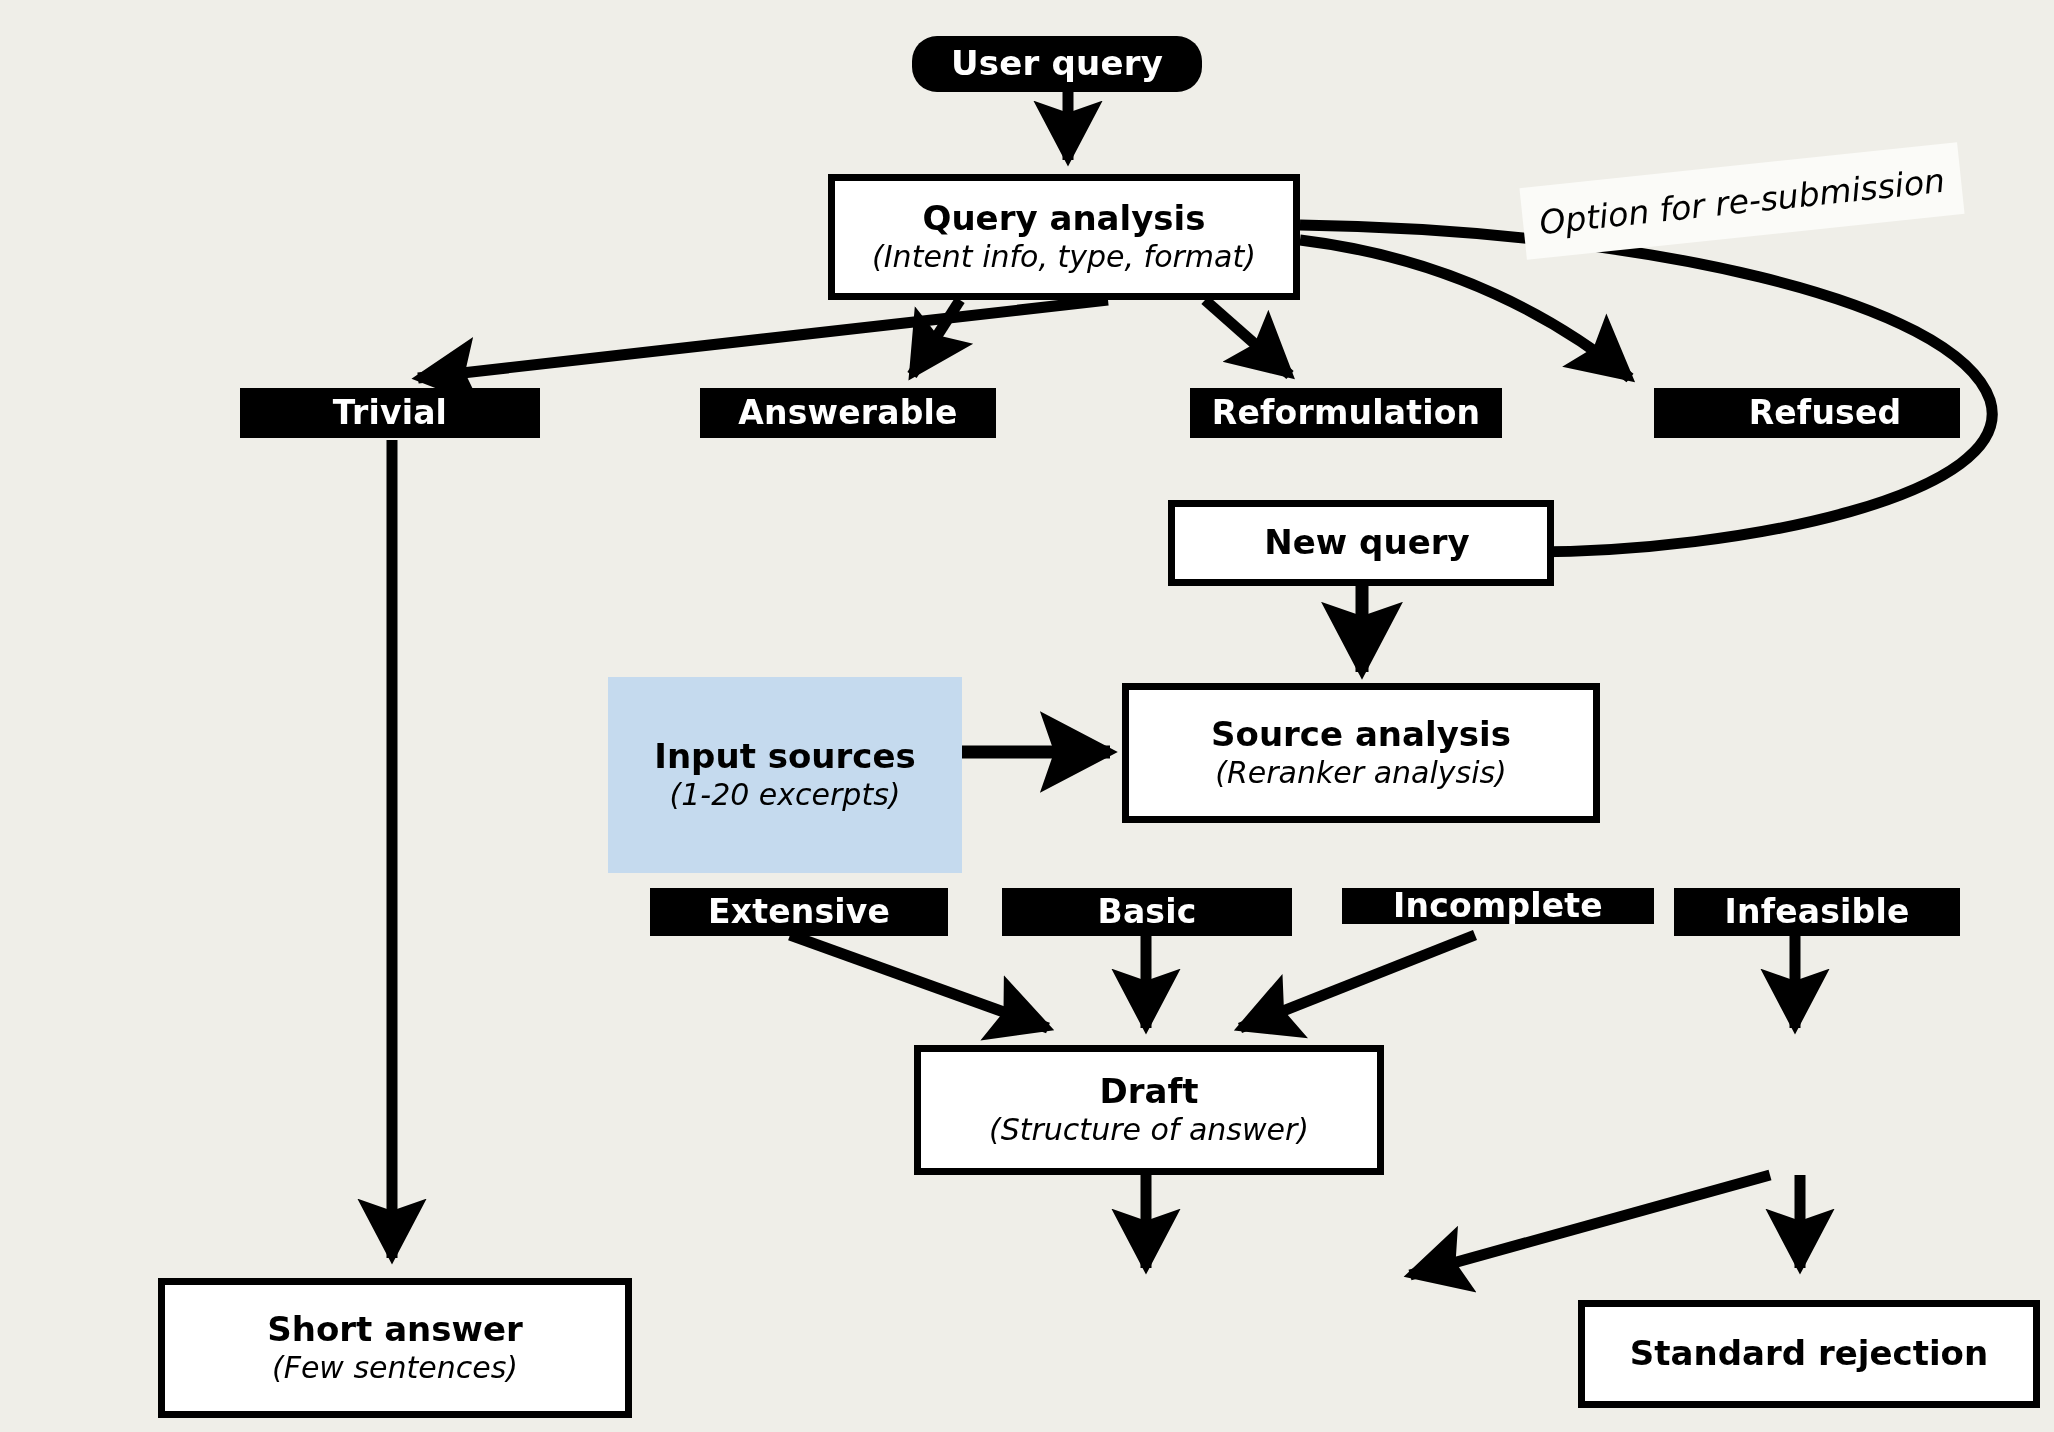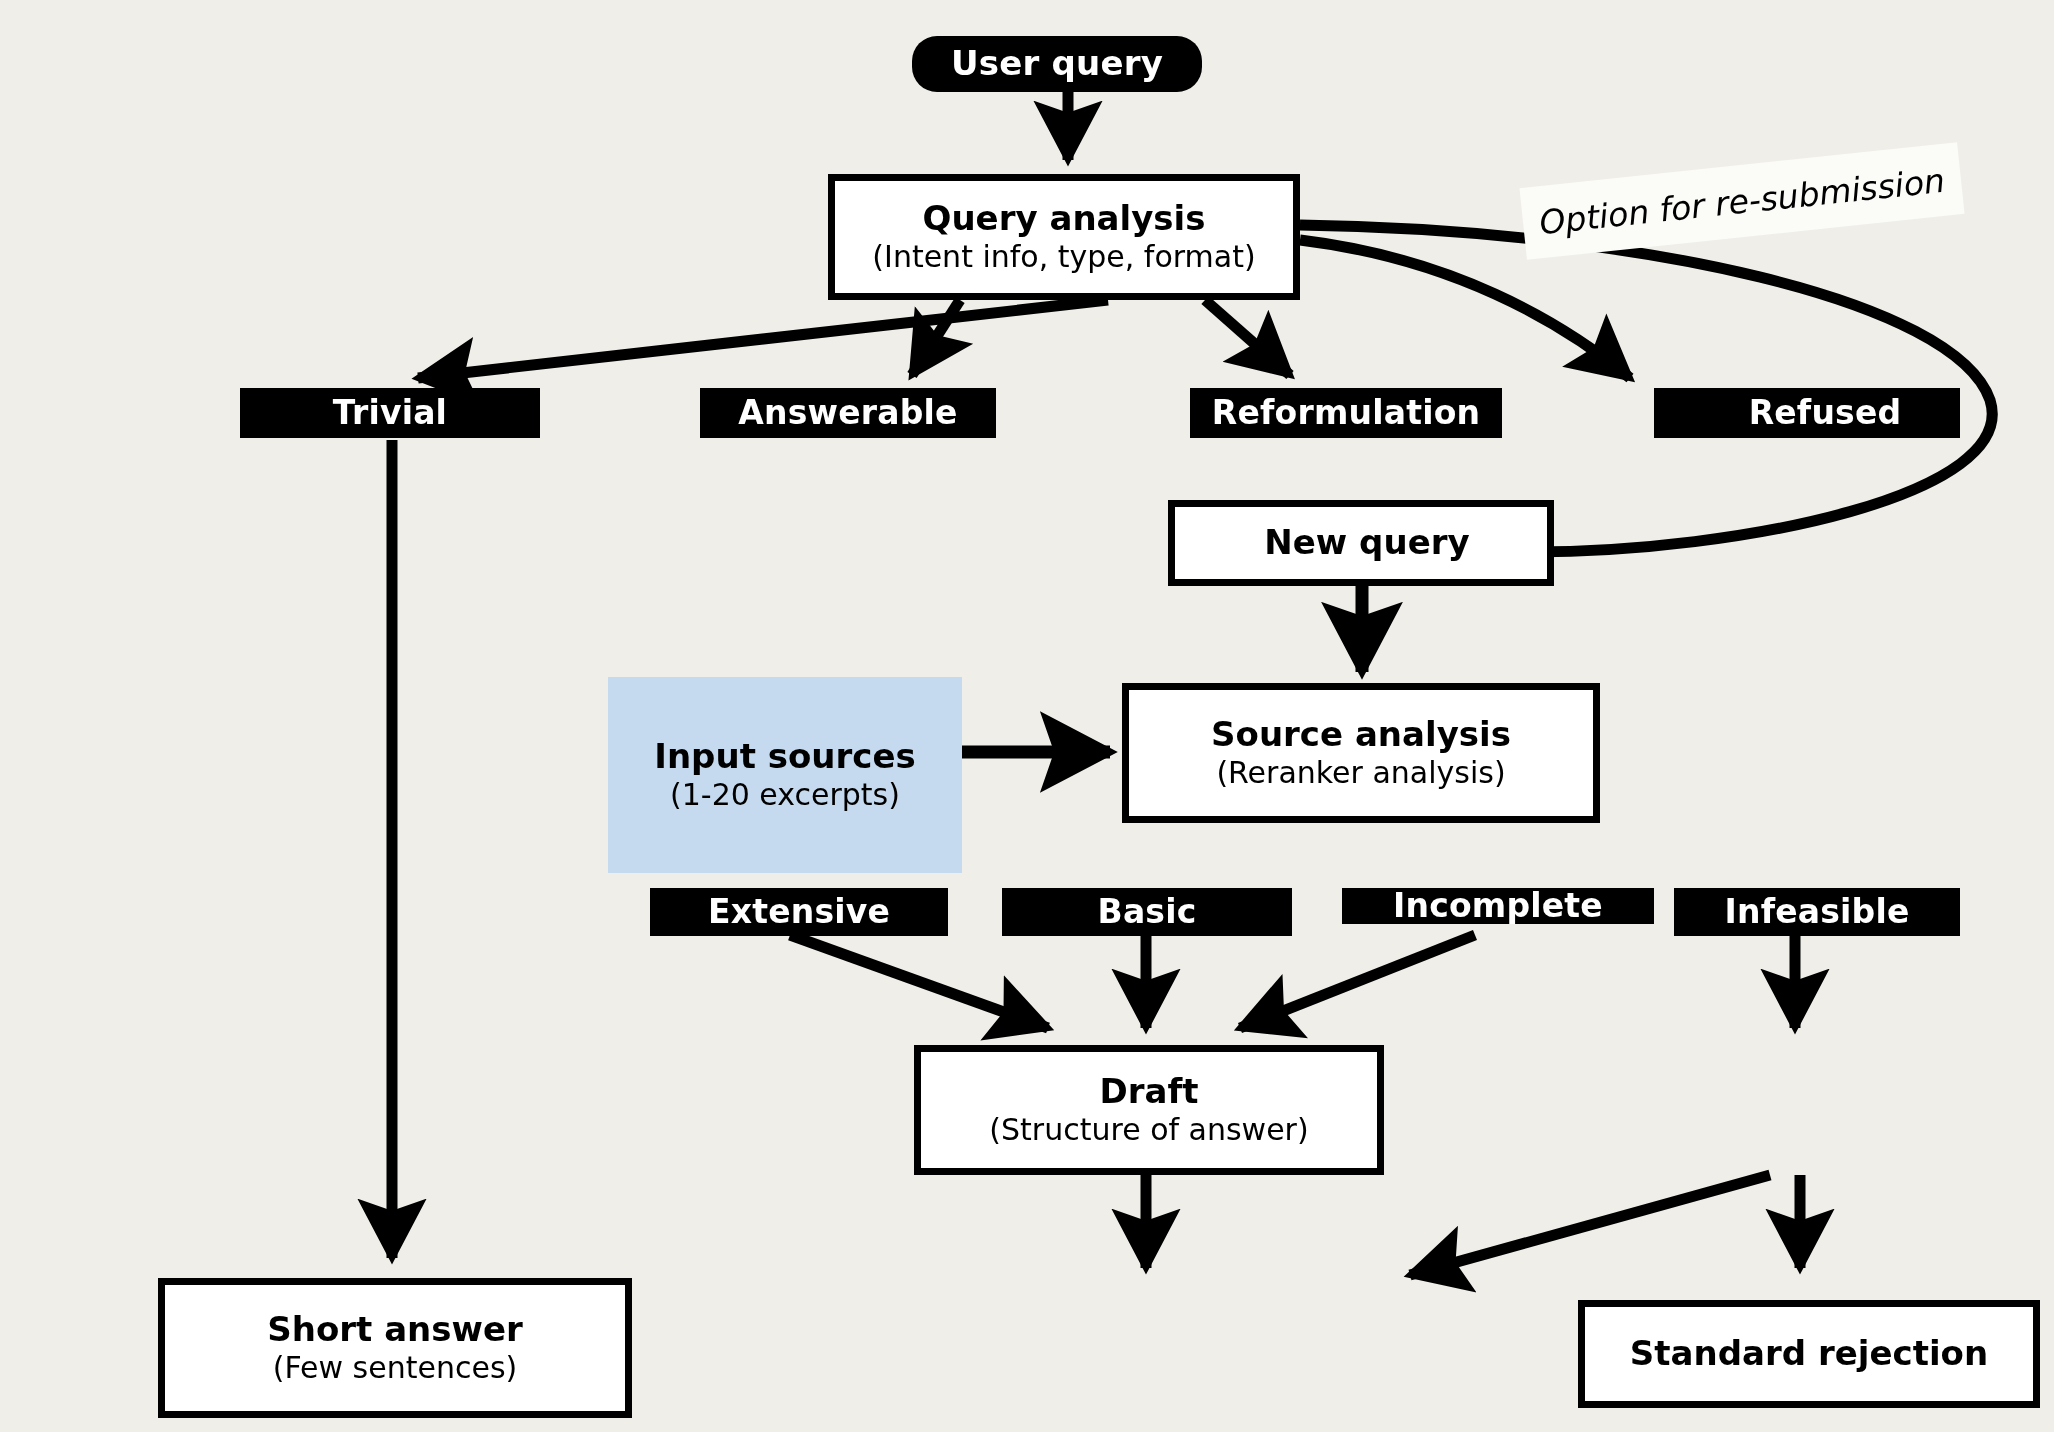--- a/index.html
+++ b/index.html
@@ -57,20 +57,21 @@
     border: none;
   }
   .node.filled .title {
     font-weight: bold;
   }
   .title {
     line-height: 1.05;
     white-space: nowrap;
   }
   .subtitle {
+    font-style: italic;
     line-height: 1.1;
     white-space: nowrap;
     margin-top: 4px;
   }
   .note {
     position: absolute;
     background: #fbfbf8;
     color: #000000;
     font-style: italic;
     white-space: nowrap;

